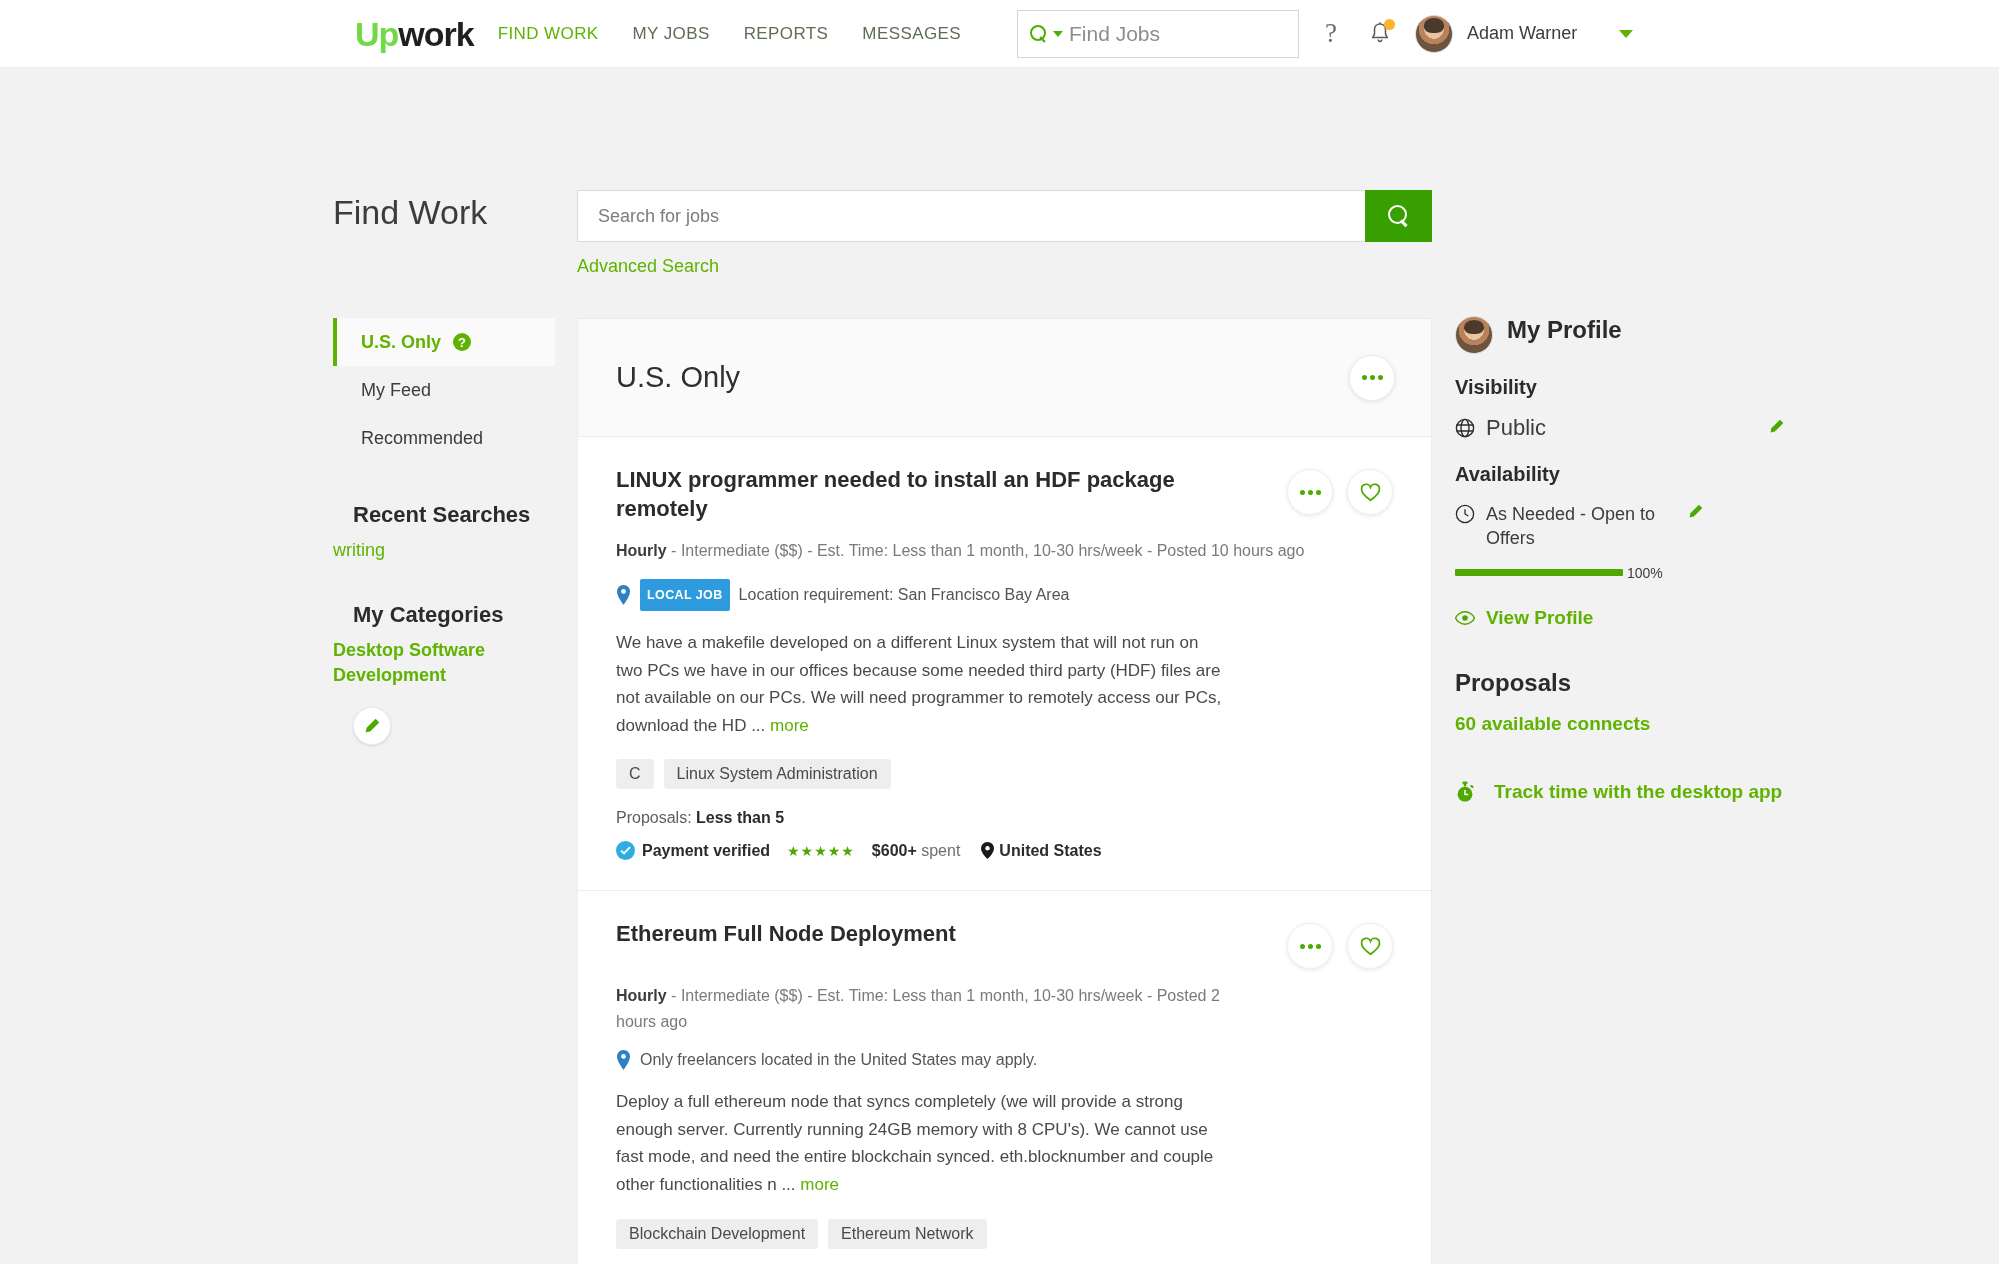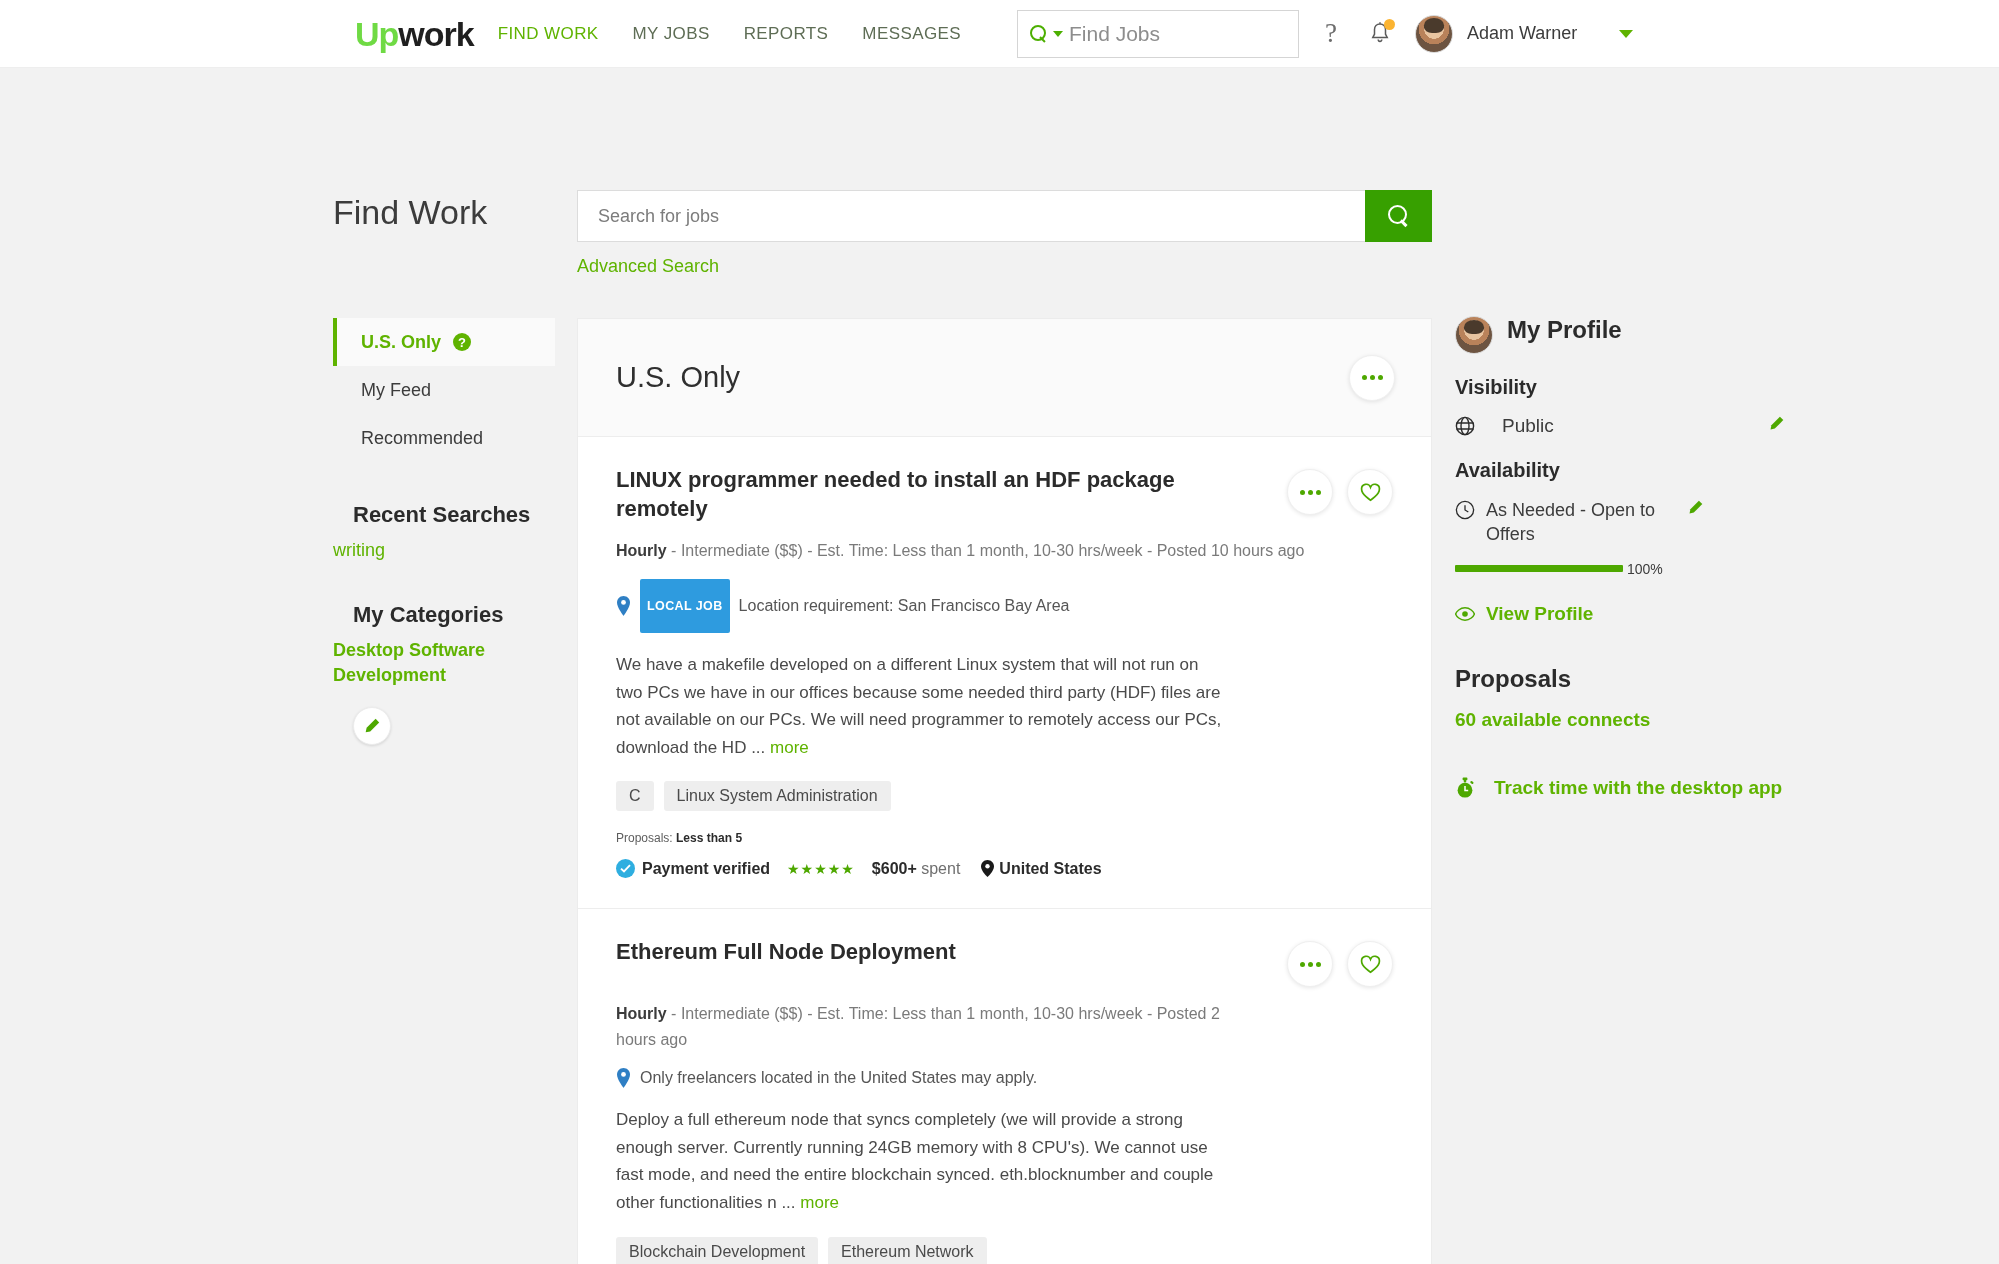--- a/index.html
+++ b/index.html
@@ -191,36 +191,36 @@
   }
   .job-actions { display: flex; gap: 14px; padding-top: 4px; }
 
   .meta { font-size: 16px; color: #7a7a7a; line-height: 1.6; margin-top: 14px; max-width: 730px; }
   .meta b { color: #3c3c3c; font-weight: 700; }
 
   .locline { display: flex; align-items: center; gap: 9px; margin-top: 16px; font-size: 16px; color: #555; }
   .pin-blue { width: 15px; height: 20px; }
   .badge-local {
     background: #2e9bdf; color: #fff; font-size: 12.5px; font-weight: 700;
-    letter-spacing: .4px; padding: 20px 7px; border-radius: 2px;
+    letter-spacing: .4px; padding: 9px 7px; border-radius: 2px;
   }
 
   .desc {
     font-size: 17px; color: #4a4a4a; line-height: 1.62;
     margin-top: 18px; max-width: 610px;
   }
   .desc .more { color: #5fb300; text-decoration: none; }
 
   .tags { display: flex; gap: 10px; margin-top: 20px; flex-wrap: wrap; }
   .tag {
     background: #eeeeee; color: #4a4a4a; font-size: 16px;
     padding: 6px 13px; border-radius: 3px; white-space: nowrap;
   }
 
-  .proposals { font-size: 12px; color: #5d5d5d; margin-top: 20px; }
+  .proposals { font-size: 16px; color: #5d5d5d; margin-top: 20px; }
   .proposals b { color: #2b2b2b; font-weight: 700; }
 
   .footrow { display: flex; align-items: center; gap: 11px; margin-top: 14px; font-size: 16px; }
   .verified { display: flex; align-items: center; gap: 7px; color: #2b2b2b; font-weight: 700; }
   .check-badge {
     width: 19px; height: 19px; border-radius: 50%; background: #2eaee0;
     display: flex; align-items: center; justify-content: center;
   }
   .stars { color: #4ea800; font-size: 14px; letter-spacing: 1px; margin-left: 6px; }
   .spent { color: #6f6f6f; margin-left: 6px; }
@@ -234,21 +234,21 @@
     width: 38px; height: 38px; border-radius: 50%;
     background: radial-gradient(circle at 50% 36%, #e8c4a0 0 33%, #b9825a 34% 52%, #6d5441 53% 100%);
     border: 1px solid #d9d9d9; position: relative; overflow: hidden;
   }
   .rc-avatar::after{
     content:""; position:absolute; left:22%; top:8%; width:56%; height:40%;
     background:#4a3a2c; border-radius:50% 50% 40% 40%;
   }
   .rc-head h3 { font-size: 24px; font-weight: 700; color: #2b2b2b; margin: 0; }
   .rc-label { font-size: 20px; font-weight: 700; color: #2b2b2b; margin-top: 22px; }
-  .rc-row { display: flex; align-items: center; gap: 27px; margin-top: 16px; font-size: 19px; color: #3c3c3c; }
+  .rc-row { display: flex; align-items: center; gap: 11px; margin-top: 16px; font-size: 22px; color: #3c3c3c; }
   .rc-row .pencil { margin-left: auto; }
   .rc-avail { display: flex; gap: 11px; margin-top: 16px; font-size: 18px; color: #3c3c3c; line-height: 1.35; }
   .avail-text { max-width: 190px; }
   .progress-wrap { display: flex; align-items: center; gap: 4px; margin-top: 14px; }
   .progress { width: 168px; height: 7px; background: #ddd; border-radius: 1px; overflow: hidden; }
   .progress > i { display: block; height: 100%; background: #4ea800; }
   .progress-val { font-size: 14px; color: #3c3c3c; }
   .rc-link {
     display: flex; align-items: center; gap: 11px; margin-top: 26px;
     font-size: 19px; color: #5fb300; text-decoration: none; font-weight: 700;

